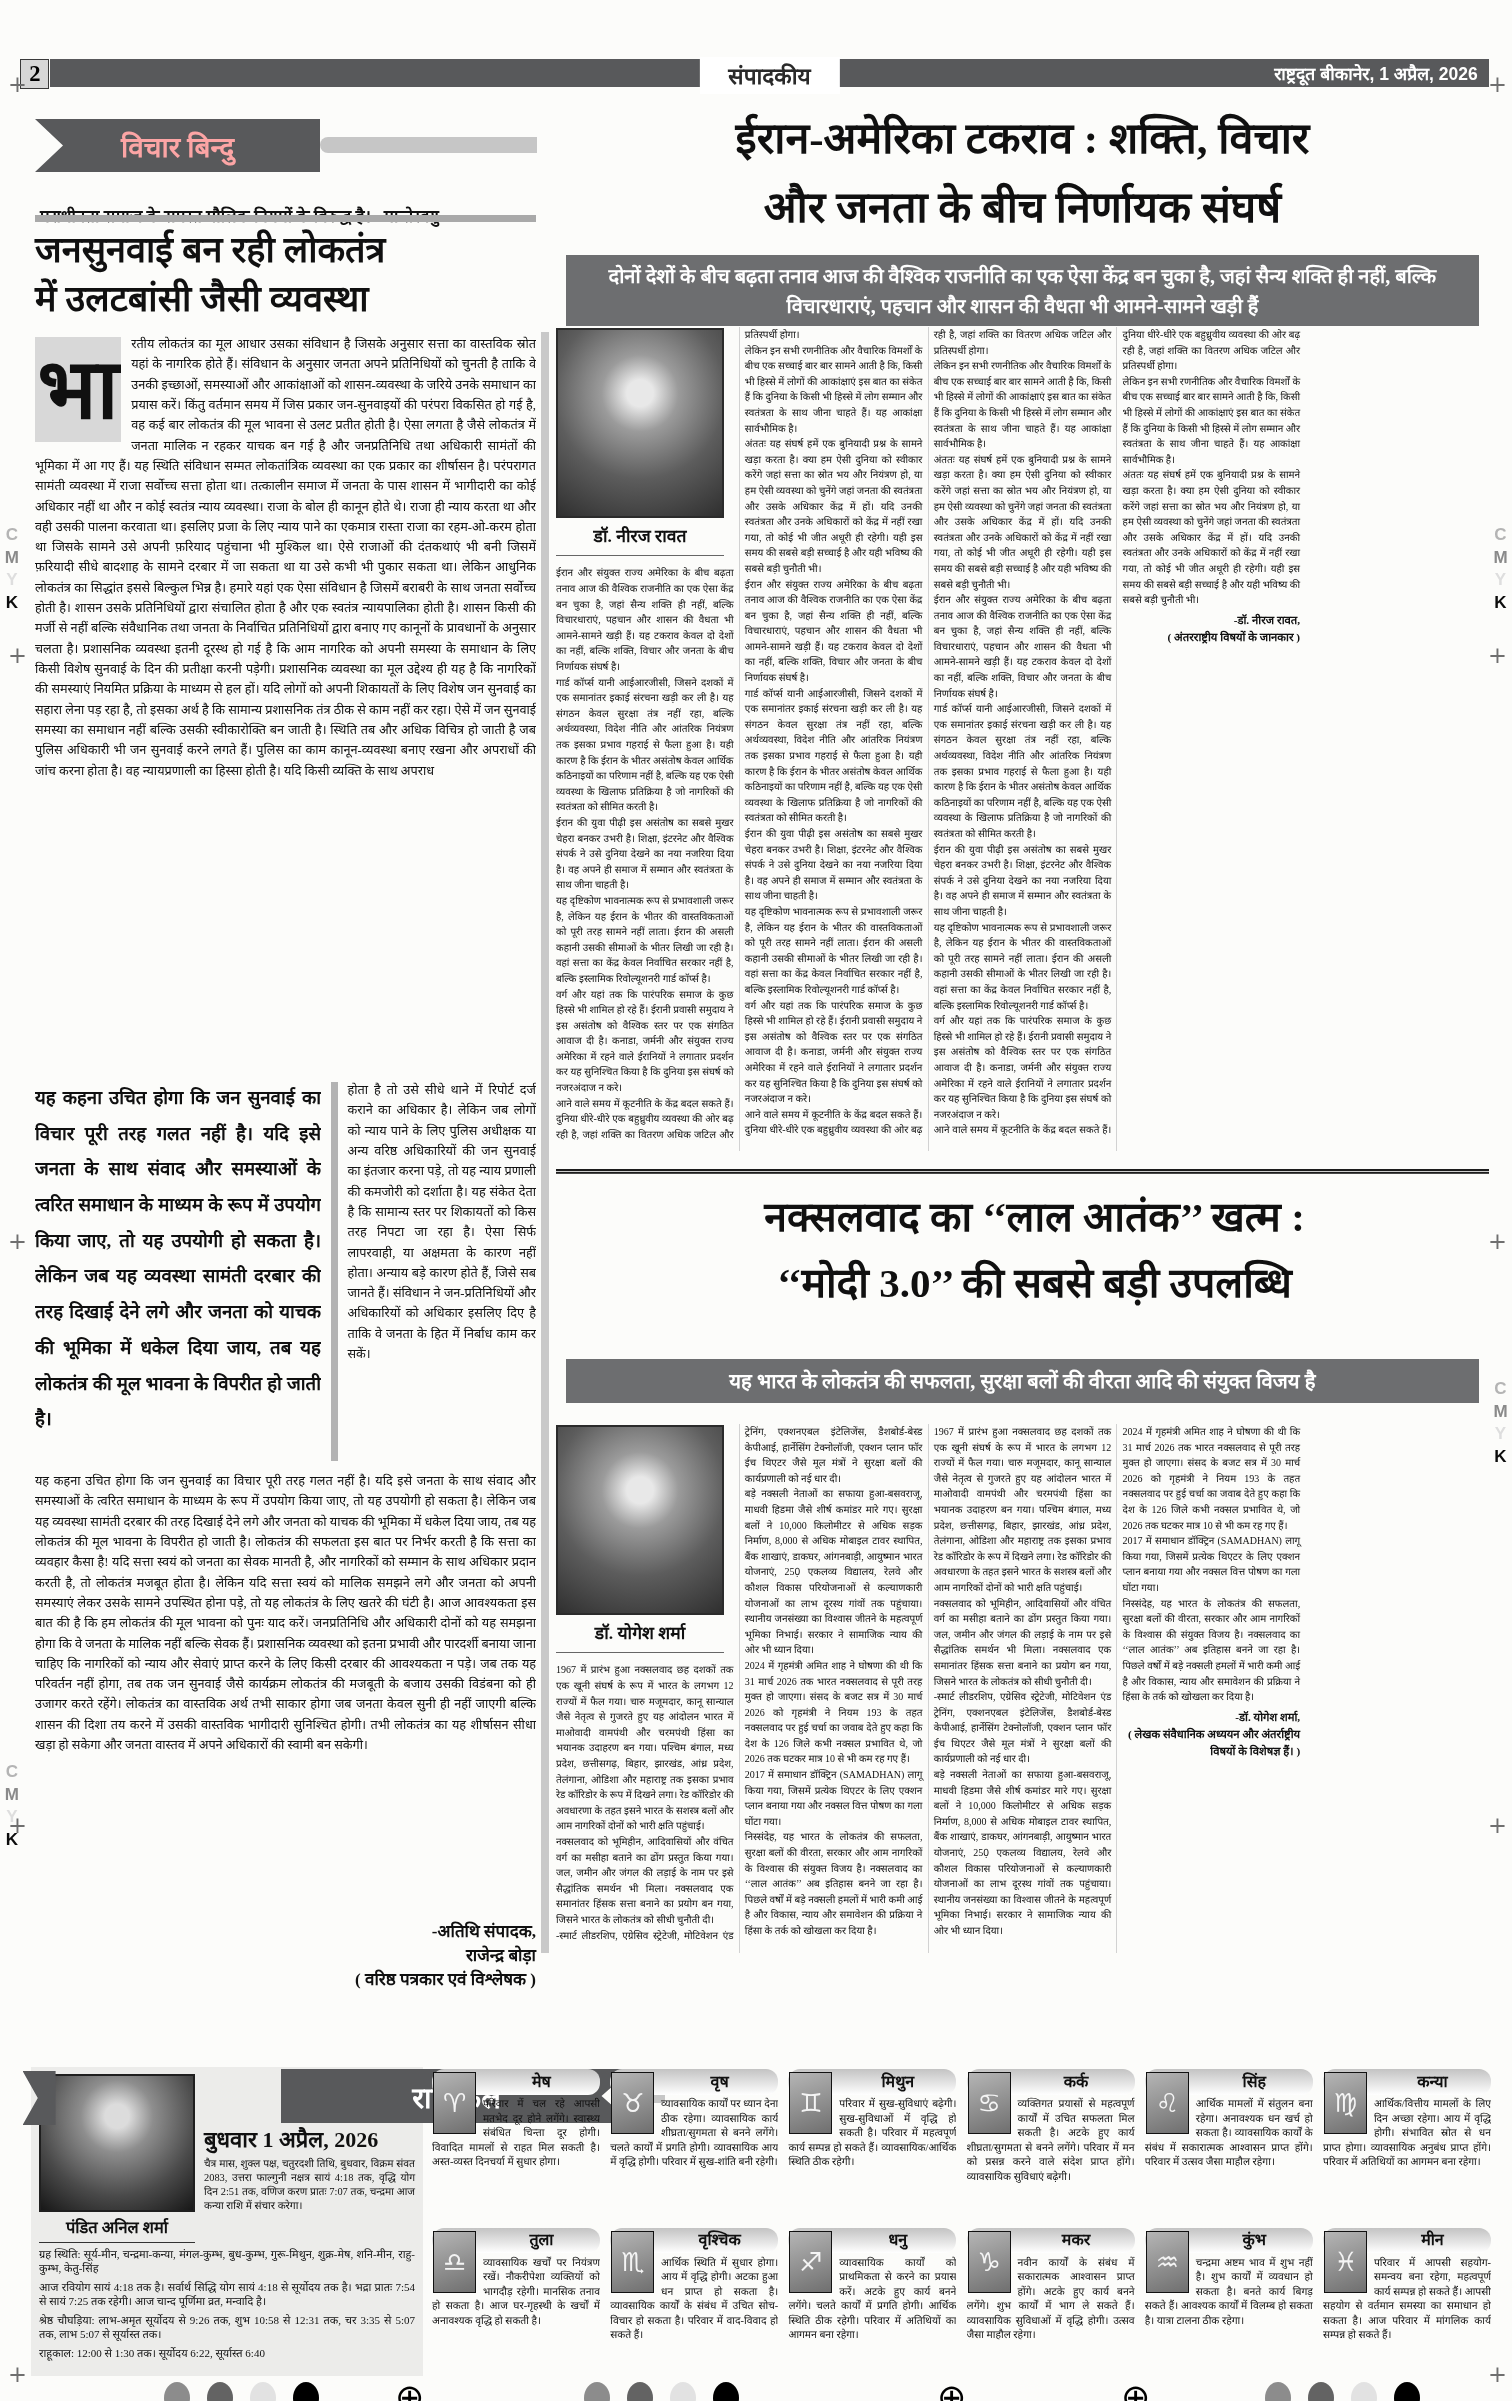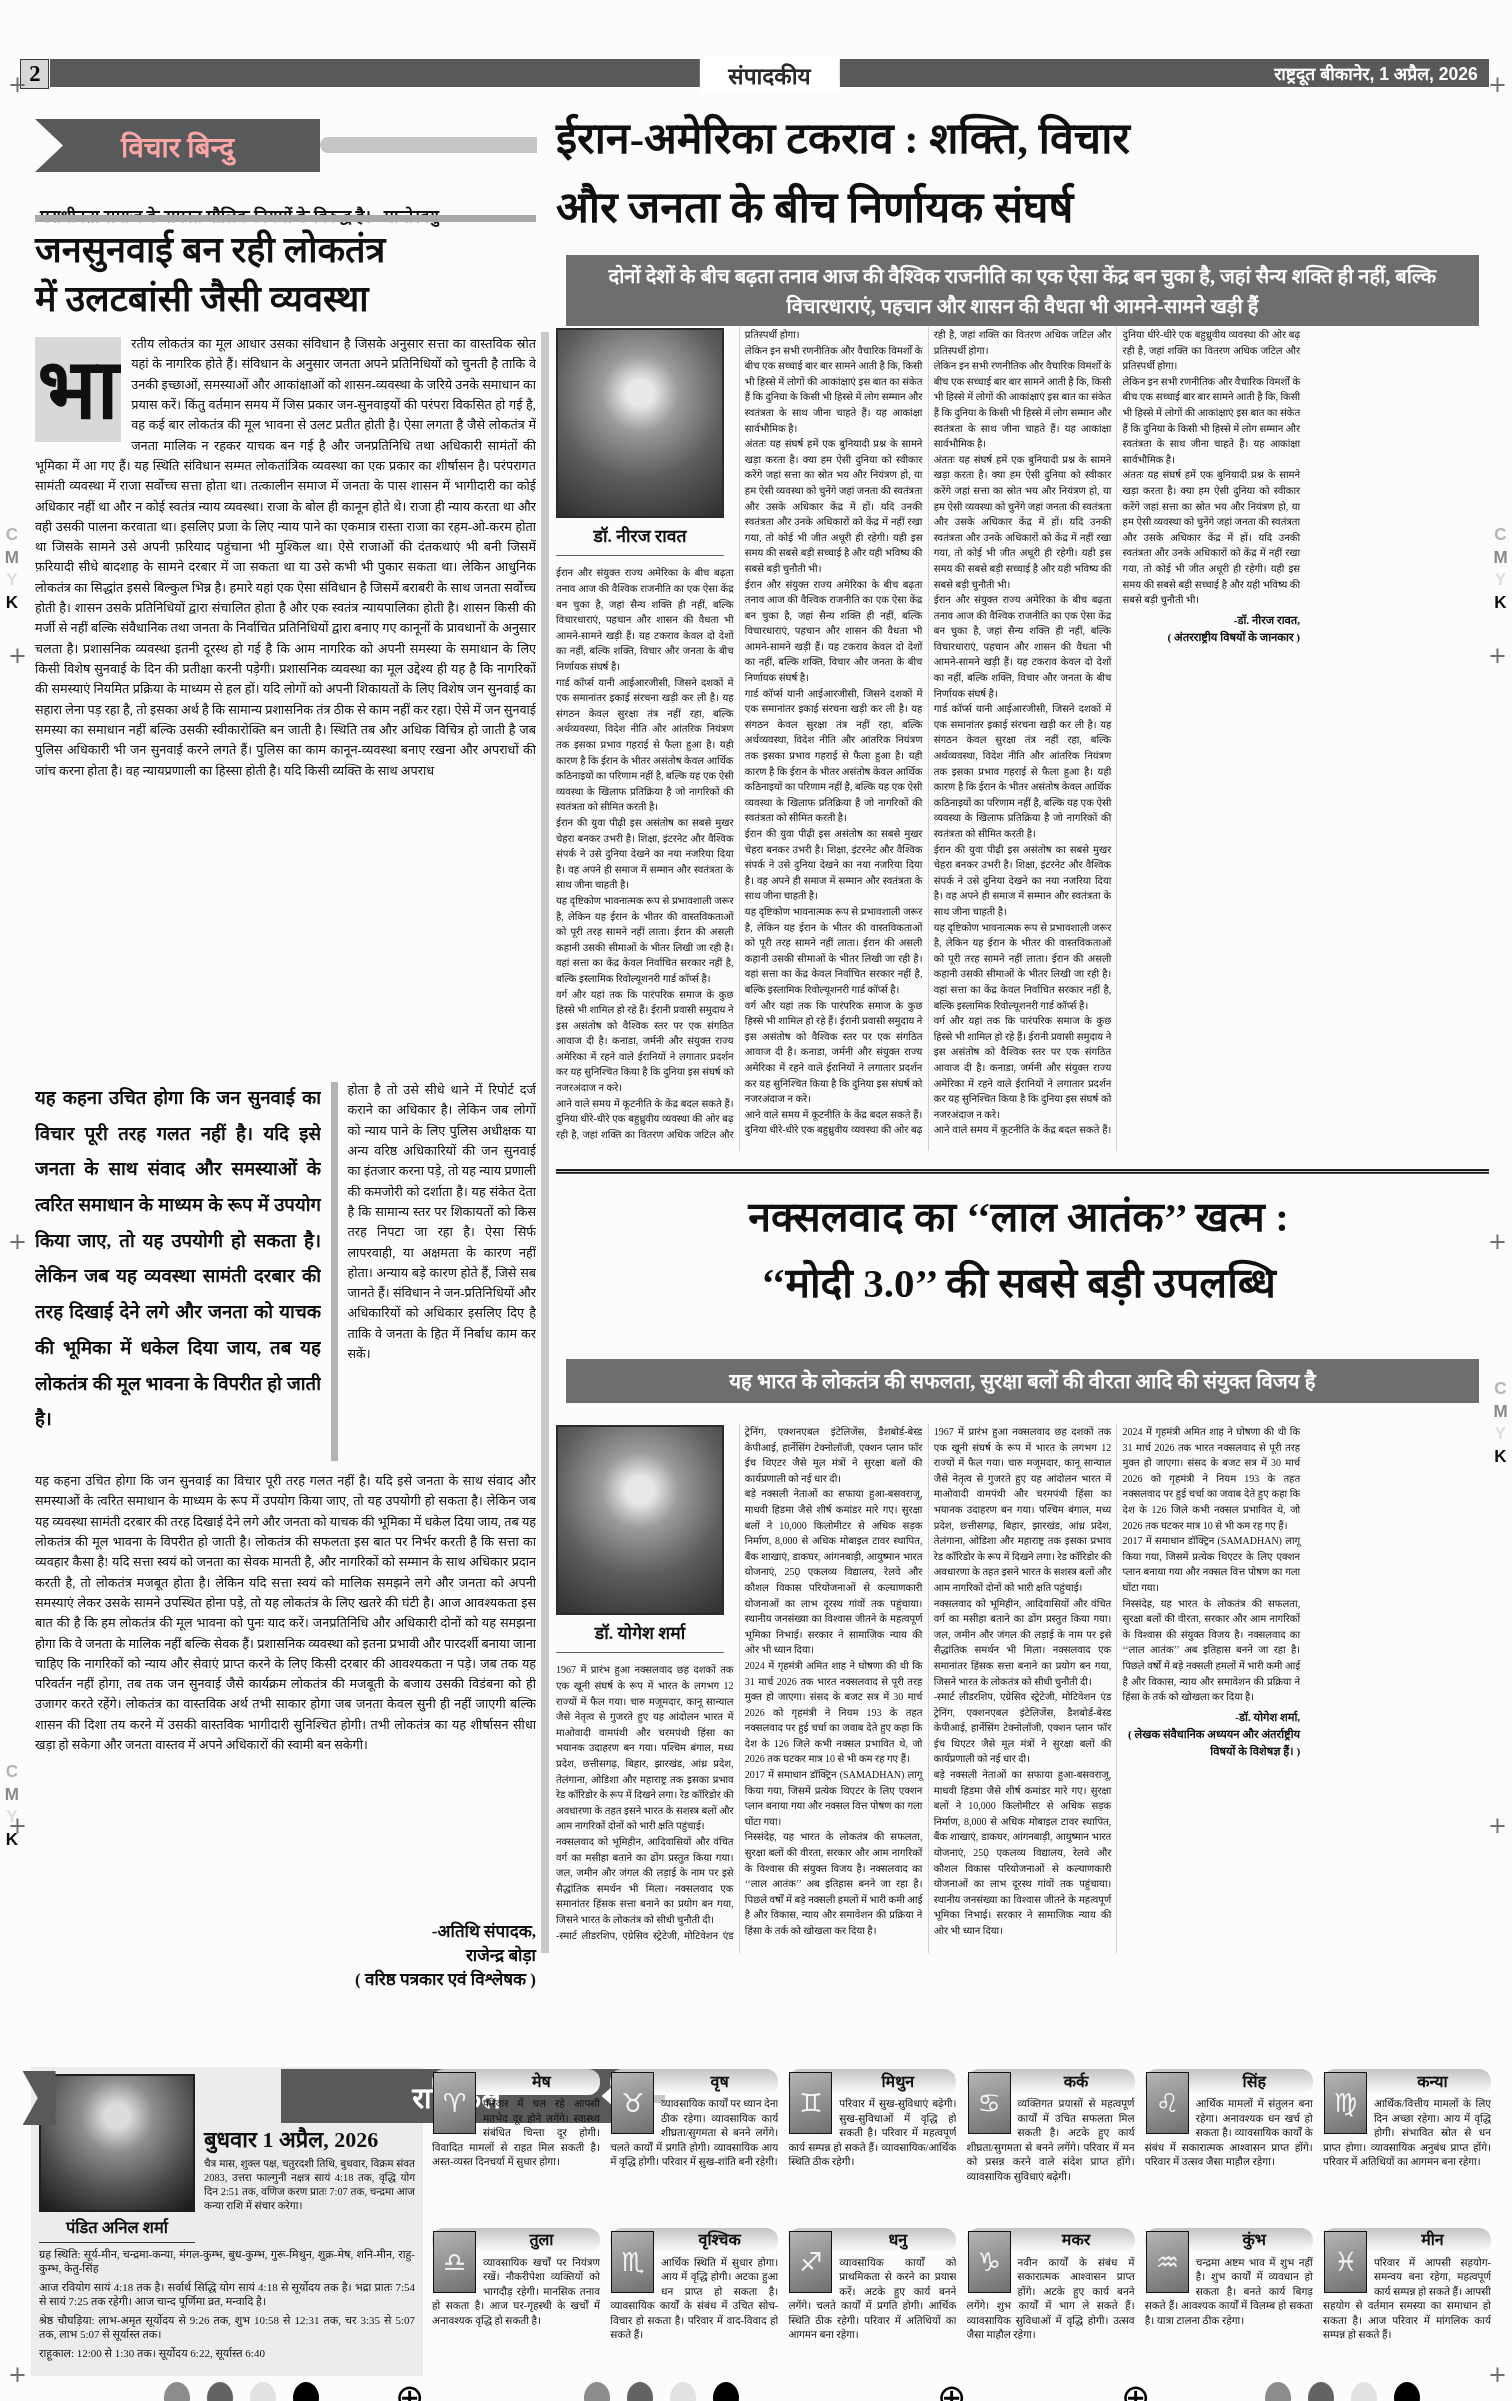--- a/index.html
+++ b/index.html
@@ -33,33 +33,33 @@
   .lead-split{left:35px;top:1080px;width:501px;height:383px;display:flex;}
   .pullquote{width:286px;font-size:18.6px;font-weight:bold;line-height:1.92;text-align:justify;overflow:hidden;}
   .split-div{width:7.3px;background:#b3b3b3;margin:2.3px 9px 2.3px 10.2px;}
   .split-col{flex:1;font-size:12.7px;line-height:1.60;overflow:hidden;}
   .lead-body3{left:35px;top:1471px;width:501px;height:447px;font-size:12.7px;line-height:1.60;}
   .lead-sign{left:35px;top:1920px;width:501px;text-align:right;font-size:17px;font-weight:bold;line-height:1.4;}
 
   .vdiv-main{left:541px;top:332px;width:8px;height:1621px;background:#c9c9c9;}
 
   
-  .iran-hl{left:556px;top:105px;width:933px;font-size:43px;font-weight:bold;line-height:1.6;}
+  .iran-hl{left:556px;top:105px;width:933px;text-align:center;font-size:43px;font-weight:bold;line-height:1.6;}
   .graybox{background:#6d6e70;color:#ffffff;text-align:center;font-weight:bold;}
   .iran-sub{left:566px;top:255px;width:888px;padding:5.6px 12.4px;font-size:20px;line-height:1.5;}
   .colwrap{column-gap:11.3px;column-rule:1.1px solid #d2d2d2;column-fill:auto;
            font-size:10px;line-height:1.56;text-align:justify;}
   .iran-body{left:556px;top:327px;width:933px;height:824px;columns:5;}
   .photo-block{width:168px;margin:1.1px 0 9px 0;}
   .photo{height:186px;border:2.3px solid #2b2b2b;
          background:radial-gradient(circle at 50% 34%, #e8e8e8 0 9%, #9b9b9b 26%, #5d5d5d 58%, #2f2f2f 100%);}
   .photo-cap{text-align:center;font-weight:bold;font-size:17.5px;padding:4.5px 0 5.6px 0;border-bottom:1.7px solid #666;}
   .article-sign{text-align:right;font-weight:bold;font-size:11.3px;line-height:1.5;margin-top:4.5px;}
   .art-div{left:556px;top:1169px;width:933px;height:1.7px;background:#1c1c1c;box-shadow:0 2.8px 0 #1c1c1c;}
-  .nx-hl{left:552px;top:1185px;width:933px;text-align:center;font-size:41px;font-weight:bold;line-height:1.6;}
+  .nx-hl{left:568px;top:1185px;width:933px;text-align:center;font-size:41px;font-weight:bold;line-height:1.6;}
   .nx-sub{left:566px;top:1359px;width:888px;padding:8px 12.4px;font-size:20.3px;line-height:1.4;}
   .nx-body{left:556px;top:1424px;width:933px;height:529px;columns:5;}
 
   
   .rf-panel{left:31px;top:2067px;width:392px;height:309px;background:#ececea;padding:6.8px 8px;box-sizing:border-box;}
   .rf-top{display:flex;gap:9px;}
   .rf-photo{width:152px;height:134px;border:2.3px solid #1f1f1f;flex:none;
             background:radial-gradient(circle at 50% 30%, #dcdcdc 0 10%, #8e8e8e 30%, #4a4a4a 66%, #171717 100%);}
   .rf-cap{text-align:center;font-weight:bold;font-size:16.4px;border-bottom:1.7px solid #333;padding:3.4px 0;}
   .rf-right{flex:1;padding-top:49px;}

